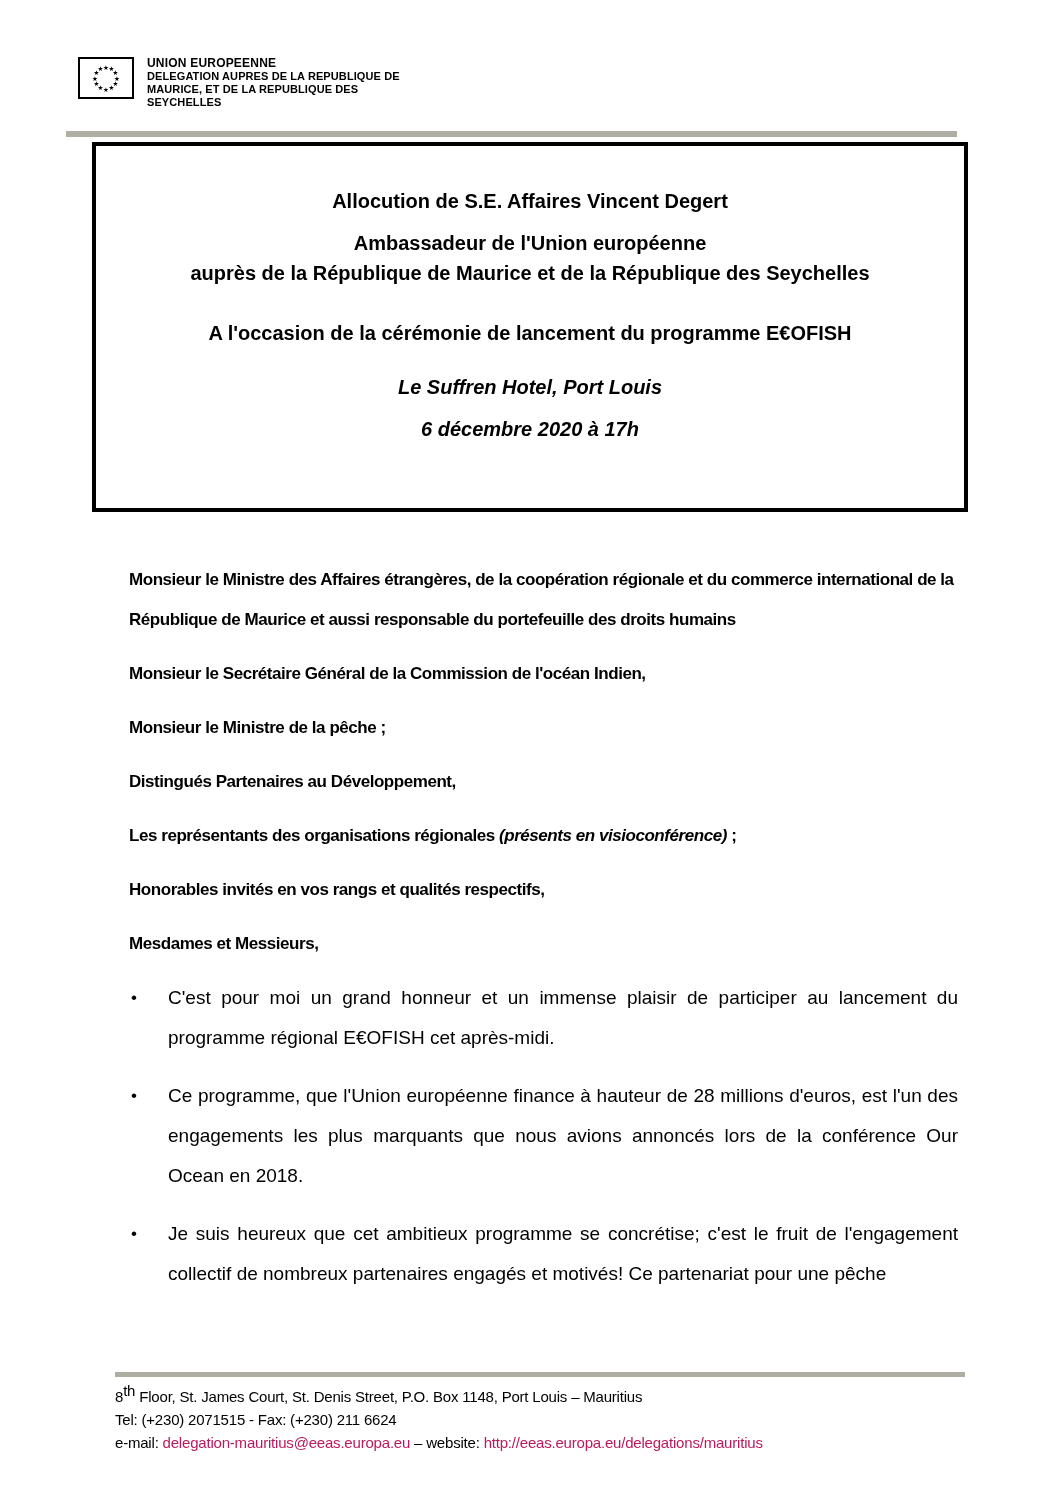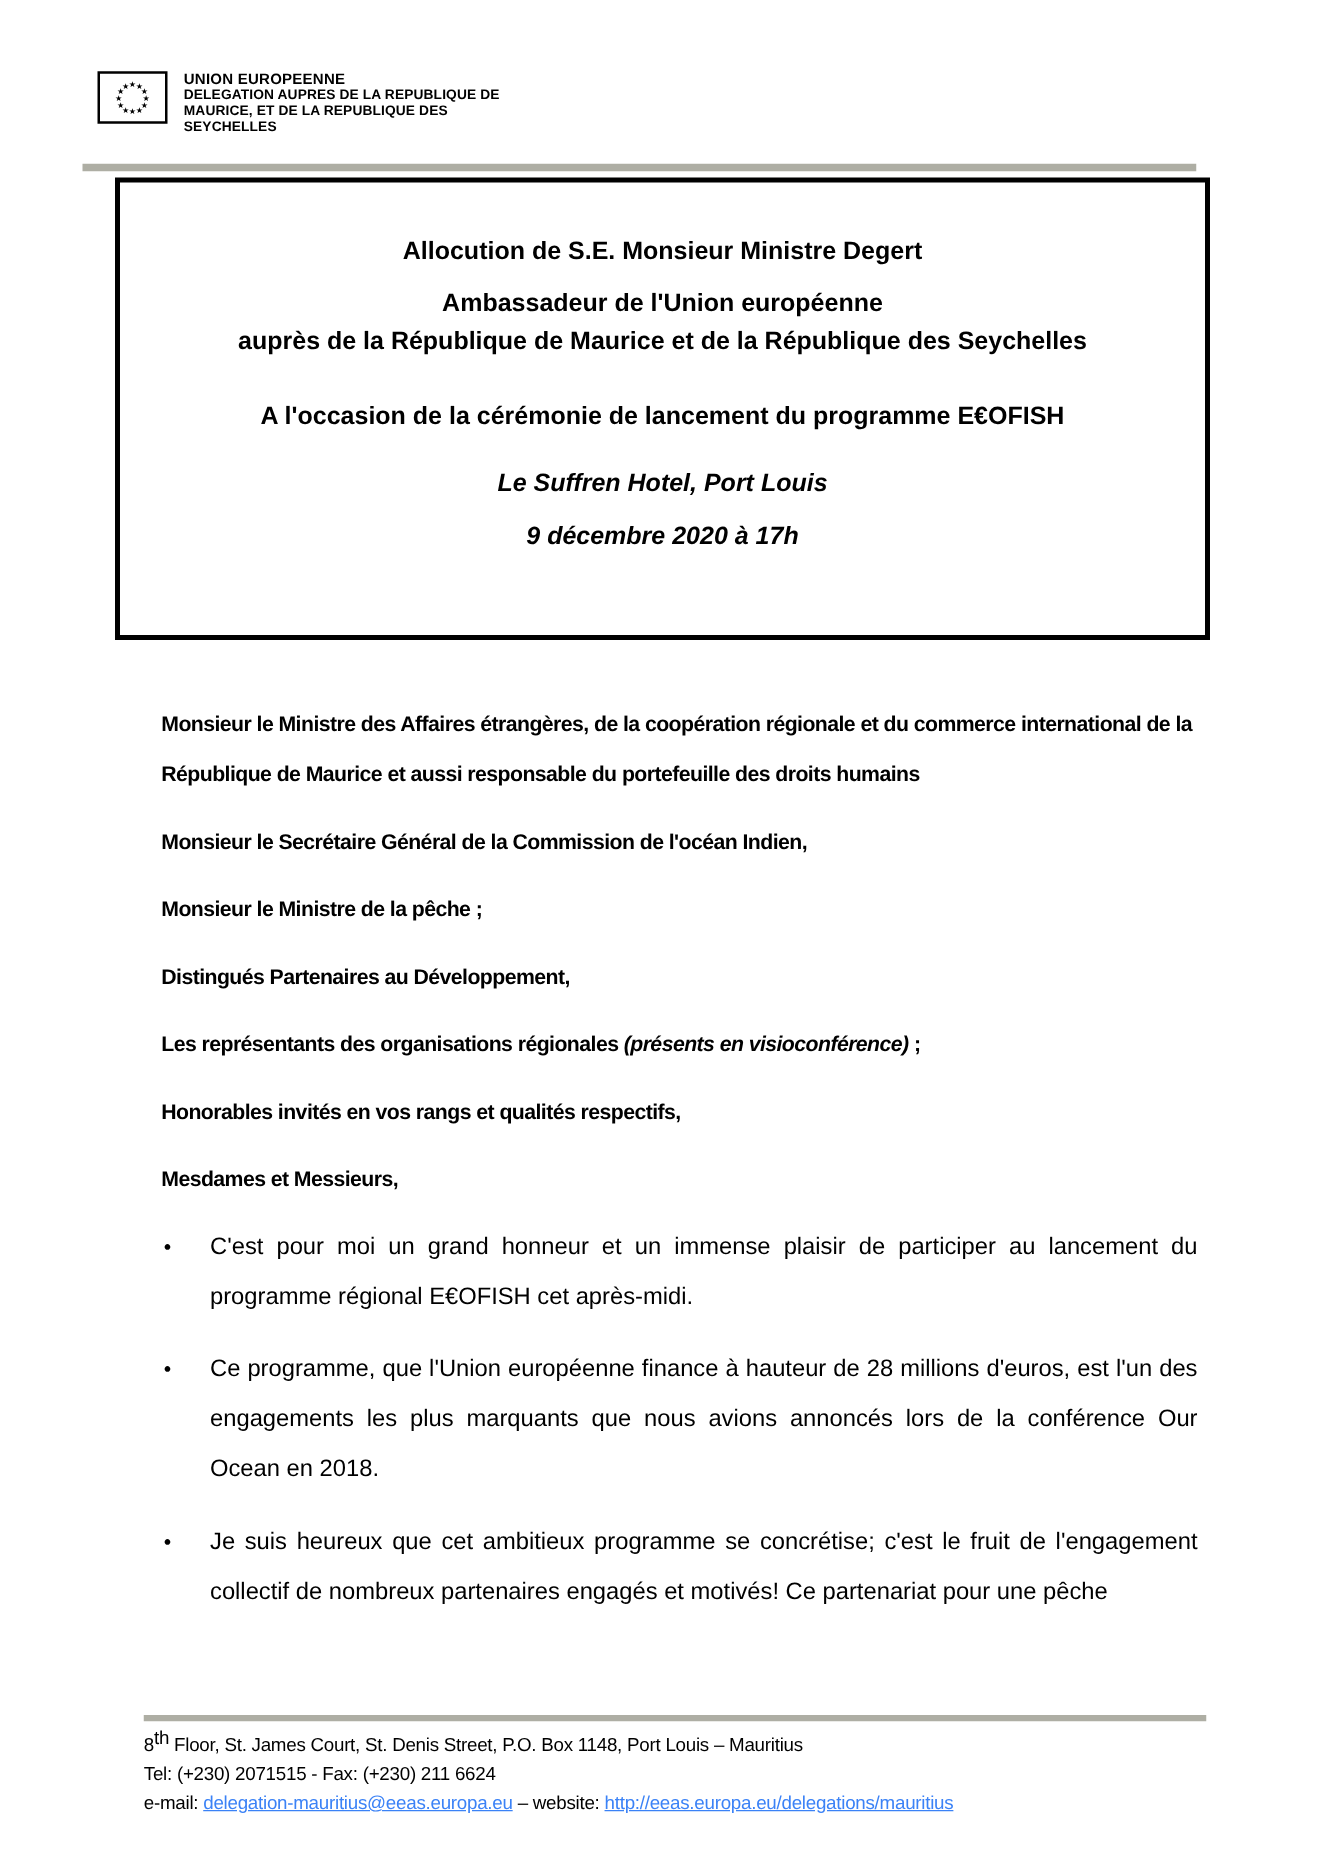--- a/index.html
+++ b/index.html
@@ -50,21 +50,21 @@
   .bullet-marker { width:39px; flex:0 0 39px; font-size:17px; line-height:40px; padding-left:2px; }
   .bullet-text {
     flex:1; font-size:19px; line-height:40px;
     text-align:justify; text-justify:inter-word;
   }
 
   
   .footer-rule { left:115px; top:1372px; width:850px; height:5px; }
   .footer-text { position:absolute; left:115px; top:1379px; width:860px; font-size:15px; line-height:23px; letter-spacing:-0.2px; }
   .footer-text sup { font-size:15px; }
-  .footer-link { color:#3b82f6; text-decoration:underline; cursor:pointer; }
+  .footer-link { color:#be185d; cursor:pointer; }
 </style>
 </head>
 <body>
 
 <div class="page">
 
   <div class="letterhead">
     <div class="eu-logo">
       <svg width="52" height="38" viewBox="0 0 52 38">
         <g font-size="6.5" text-anchor="middle" fill="#000" font-family="DejaVu Sans, sans-serif">
@@ -87,26 +87,26 @@
       <div class="org-name">UNION EUROPEENNE</div>
       <div class="delegation-line">DELEGATION AUPRES DE LA REPUBLIQUE DE</div>
       <div class="delegation-line">MAURICE, ET DE LA REPUBLIQUE DES</div>
       <div class="delegation-line">SEYCHELLES</div>
     </div>
   </div>
 
   <div class="rule top-rule"></div>
 
   <div class="title-box">
-    <p class="tb-l1">Allocution de S.E. Monsieur Ministre Degert</p>
+    <p class="tb-l1">Allocution de S.E. Affaires Vincent Degert</p>
     <p class="tb-l2">Ambassadeur de l'Union européenne</p>
     <p class="tb-l3">auprès de la République de Maurice et de la République des Seychelles</p>
     <p class="tb-occasion">A l'occasion de la cérémonie de lancement du programme E€OFISH</p>
     <p class="tb-venue">Le Suffren Hotel, Port Louis</p>
-    <p class="tb-datetime">9 décembre 2020 à 17h</p>
+    <p class="tb-datetime">6 décembre 2020 à 17h</p>
   </div>
 
   <div class="body-block">
     <p class="salutation">Monsieur le Ministre des Affaires étrangères, de la coopération régionale et du commerce international de la République de Maurice et aussi responsable du portefeuille des droits humains</p>
     <p class="salutation">Monsieur le Secrétaire Général de la Commission de l'océan Indien,</p>
     <p class="salutation">Monsieur le Ministre de la pêche ;</p>
     <p class="salutation">Distingués Partenaires au Développement,</p>
     <p class="salutation"><span>Les représentants des organisations régionales </span><span class="italic-part">(présents en visioconférence)</span><span> ;</span></p>
     <p class="salutation">Honorables invités en vos rangs et qualités respectifs,</p>
     <p class="salutation">Mesdames et Messieurs,</p>

